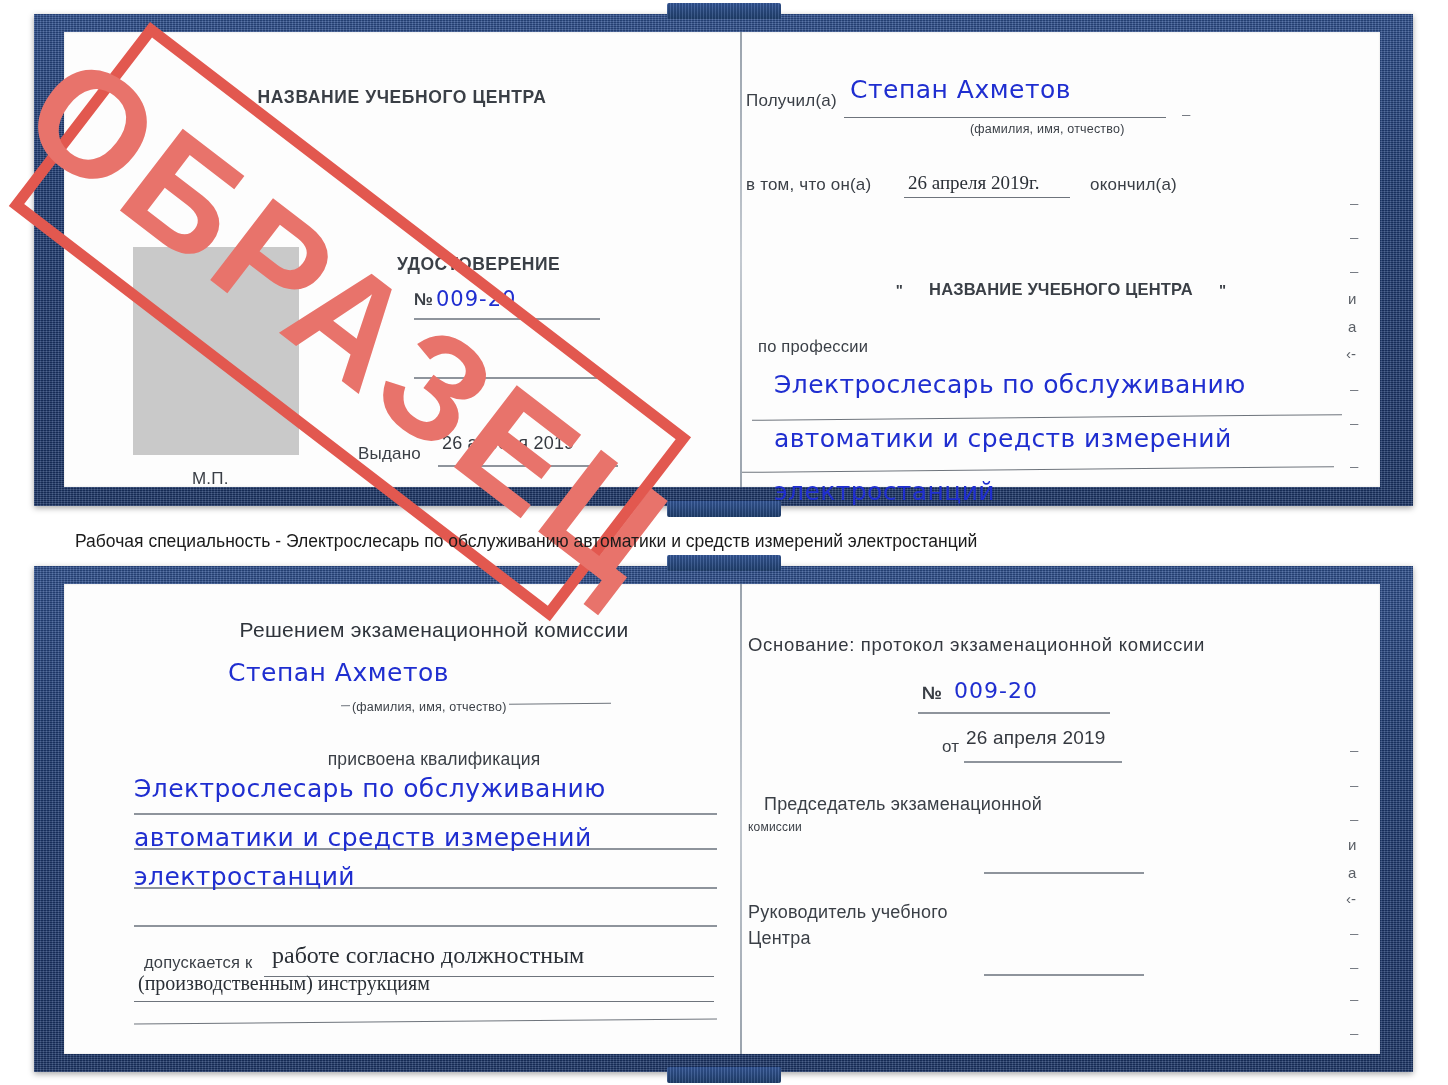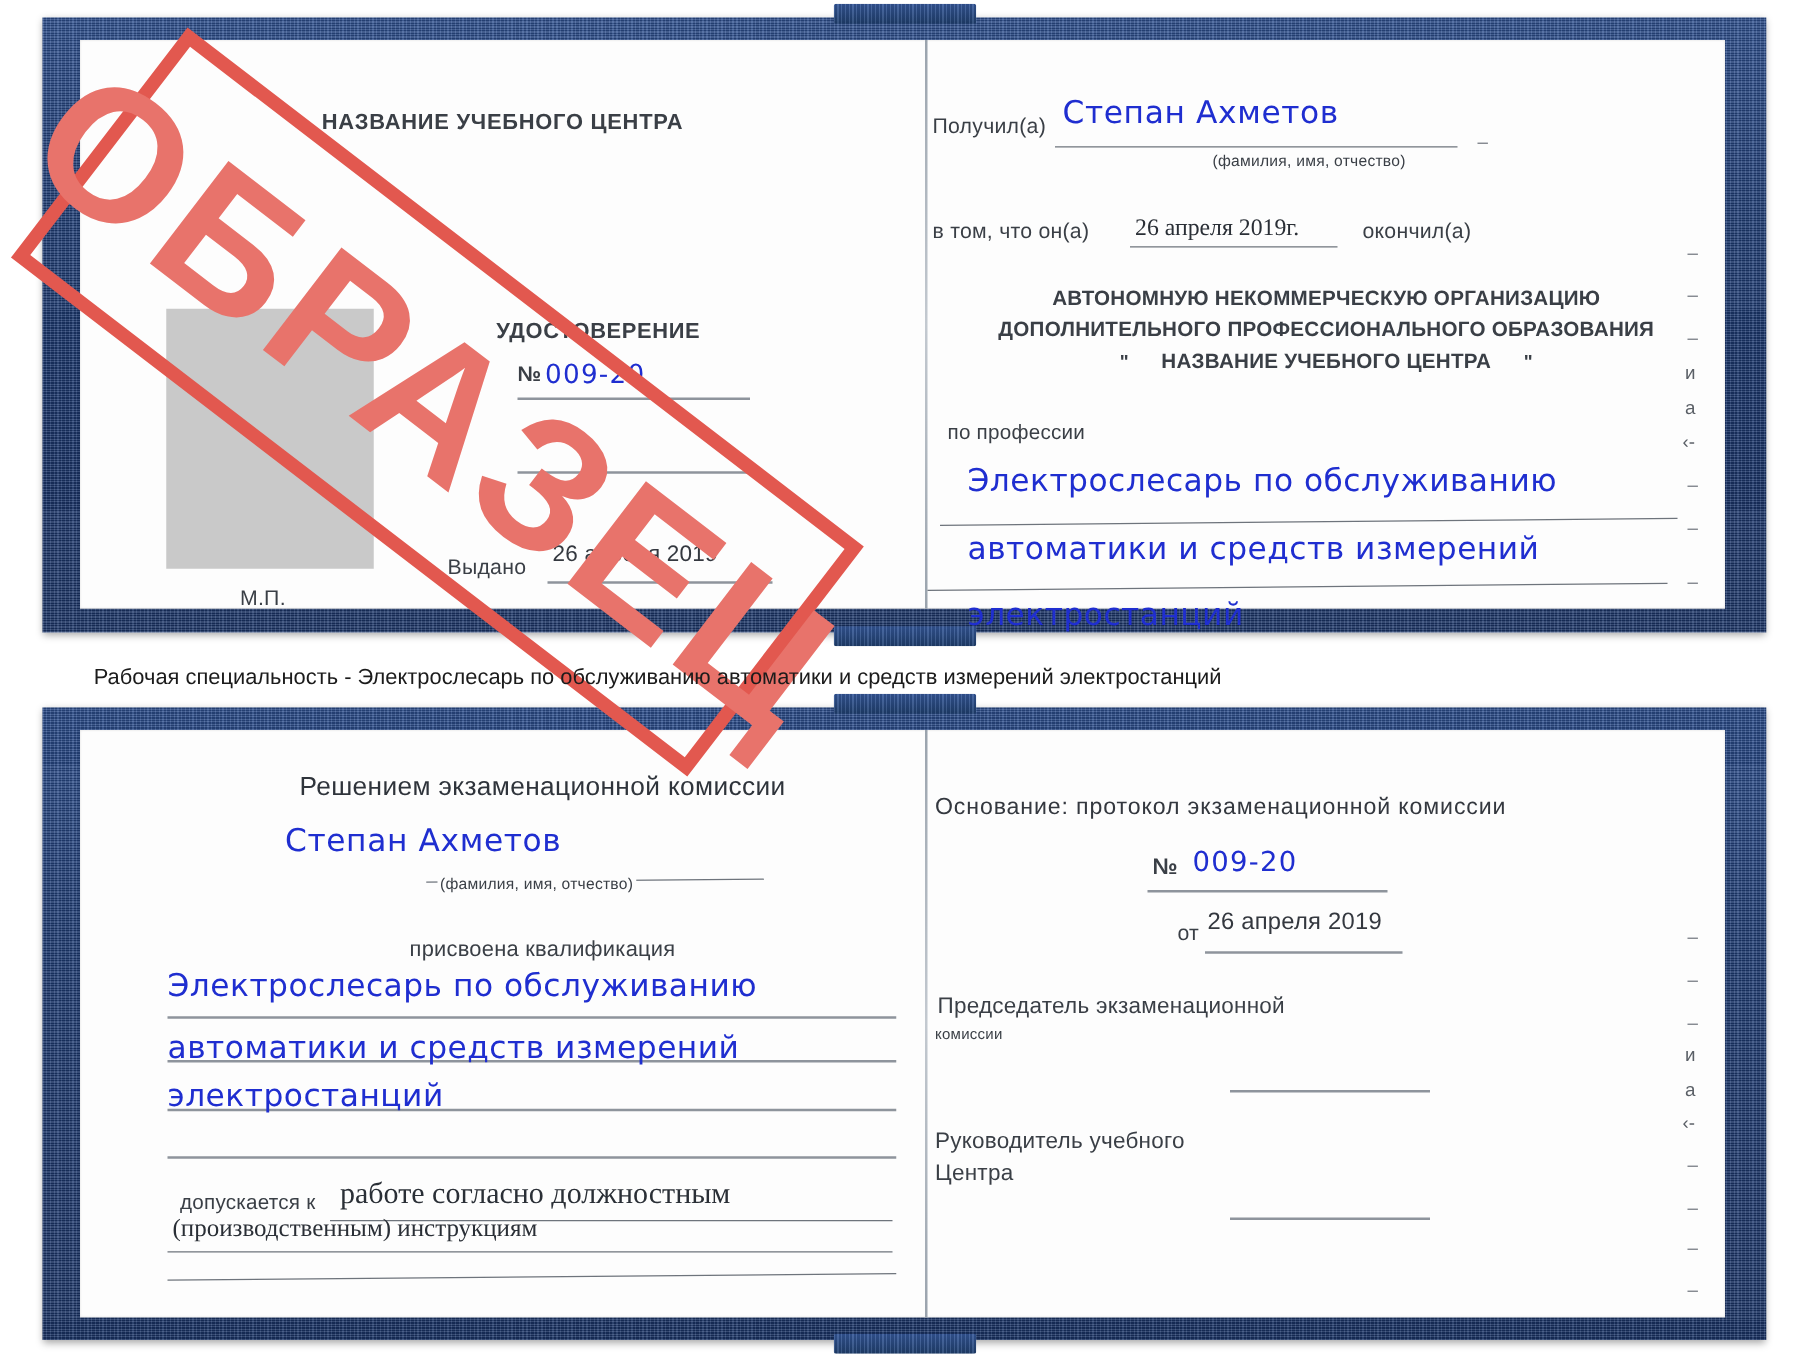--- a/index.html
+++ b/index.html
@@ -164,22 +164,20 @@
       <div class="hand" style="position:absolute;left:108px;top:43px;font-size:25px;letter-spacing:.5px;">Степан Ахметов</div>
       <div class="rule thin" style="left:102px;top:85px;width:322px;"></div>
       <div class="printed" style="position:absolute;left:228px;top:90px;font-size:12.5px;">(фамилия, имя, отчество)</div>
       <div class="ghost dash" style="left:440px;top:73px;">–</div>
 
       <div class="printed" style="position:absolute;left:4px;top:143px;font-size:17px;">в том, что он(а)</div>
       <div class="hand-it" style="position:absolute;left:166px;top:140px;font-size:19px;">26 апреля 2019г.</div>
       <div class="rule thin" style="left:162px;top:165px;width:166px;"></div>
       <div class="printed" style="position:absolute;left:348px;top:143px;font-size:17px;">окончил(а)</div>
 
-      <div class="printed" style="position:absolute;left:50%;transform:translateX(-50%);top:198px;font-size:16.5px;font-weight:bold;letter-spacing:.2px;">АВТОНОМНУЮ НЕКОММЕРЧЕСКУЮ ОРГАНИЗАЦИЮ</div>
-      <div class="printed" style="position:absolute;left:50%;transform:translateX(-50%);top:223px;font-size:16.5px;font-weight:bold;letter-spacing:.2px;">ДОПОЛНИТЕЛЬНОГО ПРОФЕССИОНАЛЬНОГО ОБРАЗОВАНИЯ</div>
       <div style="position:absolute;left:50%;transform:translateX(-50%);top:248px;display:flex;align-items:baseline;gap:26px;">
         <span class="printed" style="font-size:15px;font-weight:bold;">"</span>
         <span class="printed" style="font-size:16.5px;font-weight:bold;letter-spacing:.2px;">НАЗВАНИЕ УЧЕБНОГО ЦЕНТРА</span>
         <span class="printed" style="font-size:15px;font-weight:bold;">"</span>
       </div>
 
       <div class="printed" style="position:absolute;left:16px;top:305px;font-size:16.5px;">по профессии</div>
 
       <div class="hand" style="position:absolute;left:32px;top:338px;font-size:25px;letter-spacing:.4px;">Электрослесарь по обслуживанию</div>
       <div class="rule thin" style="left:10px;top:385px;width:590px;transform:rotate(-0.55deg);"></div>
@@ -250,21 +248,21 @@
       <div class="printed" style="position:absolute;left:6px;top:50px;font-size:18.5px;letter-spacing:.7px;color:#34383f;">Основание: протокол экзаменационной комиссии</div>
 
       <div class="printed" style="position:absolute;left:180px;top:99px;font-size:18px;font-weight:bold;">№</div>
       <div class="hand" style="position:absolute;left:212px;top:94px;font-size:22px;letter-spacing:1px;">009-20</div>
       <div class="rule" style="left:176px;top:128px;width:192px;"></div>
 
       <div class="printed" style="position:absolute;left:200px;top:153px;font-size:17px;text-align:right;">от</div>
       <div class="printed" style="position:absolute;left:224px;top:143px;font-size:19px;color:#34383f;">26 апреля 2019</div>
       <div class="rule" style="left:222px;top:177px;width:158px;"></div>
 
-      <div class="printed" style="position:absolute;left:8px;top:210px;font-size:18px;">Председатель экзаменационной</div>
+      <div class="printed" style="position:absolute;left:22px;top:210px;font-size:18px;">Председатель экзаменационной</div>
       <div class="printed" style="position:absolute;left:6px;top:236px;font-size:12px;text-align:center;">комиссии</div>
       <div class="rule" style="left:242px;top:288px;width:160px;"></div>
 
       <div class="printed" style="position:absolute;left:6px;top:318px;font-size:18px;">Руководитель учебного</div>
       <div class="printed" style="position:absolute;left:6px;top:344px;font-size:18px;">Центра</div>
       <div class="rule" style="left:242px;top:390px;width:160px;"></div>
 
       <div class="ghost dash" style="left:608px;top:157px;">–</div>
       <div class="ghost dash" style="left:608px;top:192px;">–</div>
       <div class="ghost dash" style="left:608px;top:226px;">–</div>

